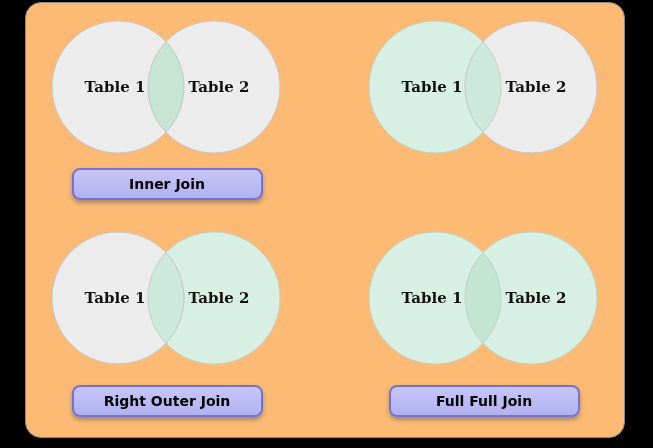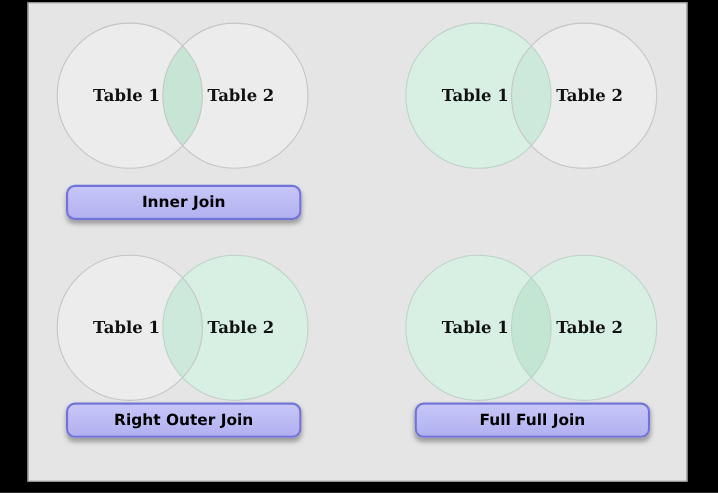--- a/index.html
+++ b/index.html
@@ -31,38 +31,38 @@
   .venn{width:232px;height:136px;flex:none;display:block;}
   .ring{fill:none;stroke-width:1;}
   .tlabel{
     font-family:"DejaVu Serif",serif;
     font-weight:bold;
     font-size:15px;
     fill:#111;
     text-anchor:middle;
   }
   .btn{
-    width:214px;height:32px;
+    width:191px;height:32px;
     box-sizing:border-box;
     border:2px solid var(--button-border,#7173d9);
     border-radius:8px;
     background:linear-gradient(180deg,var(--button-fill-top,#c6c6f8),var(--button-fill-bottom,#b1b1f1));
     box-shadow:0 3px 4px rgba(90,90,90,0.5);
     display:flex;align-items:center;justify-content:center;
     font-weight:bold;font-size:14px;
     color:var(--button-text,#000);
     cursor:pointer;
   }
   .cell.row1 .btn{margin-top:13px;}
-  .cell.row2 .btn{margin-top:0;}
+  .cell.row2 .btn{margin-top:19px;}
 </style>
 </head>
 <body style="background: rgb(0, 0, 0);">
 
-<div class="panel" style="background: #e5e5e5; border-color: rgb(138, 138, 138);">
+<div class="panel" style="background: #fdba74; border-color: rgb(138, 138, 138); border-radius: 16px;">
 
   <div class="cell row1">
     <svg class="venn" viewBox="0 0 232 136">
       <defs>
           <clipPath id="c0">
             <circle cx="67" cy="68" r="66"></circle>
           </clipPath>
         </defs>
       <circle cx="67" cy="68" r="66" fill="#ececec"></circle>
       <circle cx="163" cy="68" r="66" fill="#ececec"></circle>

